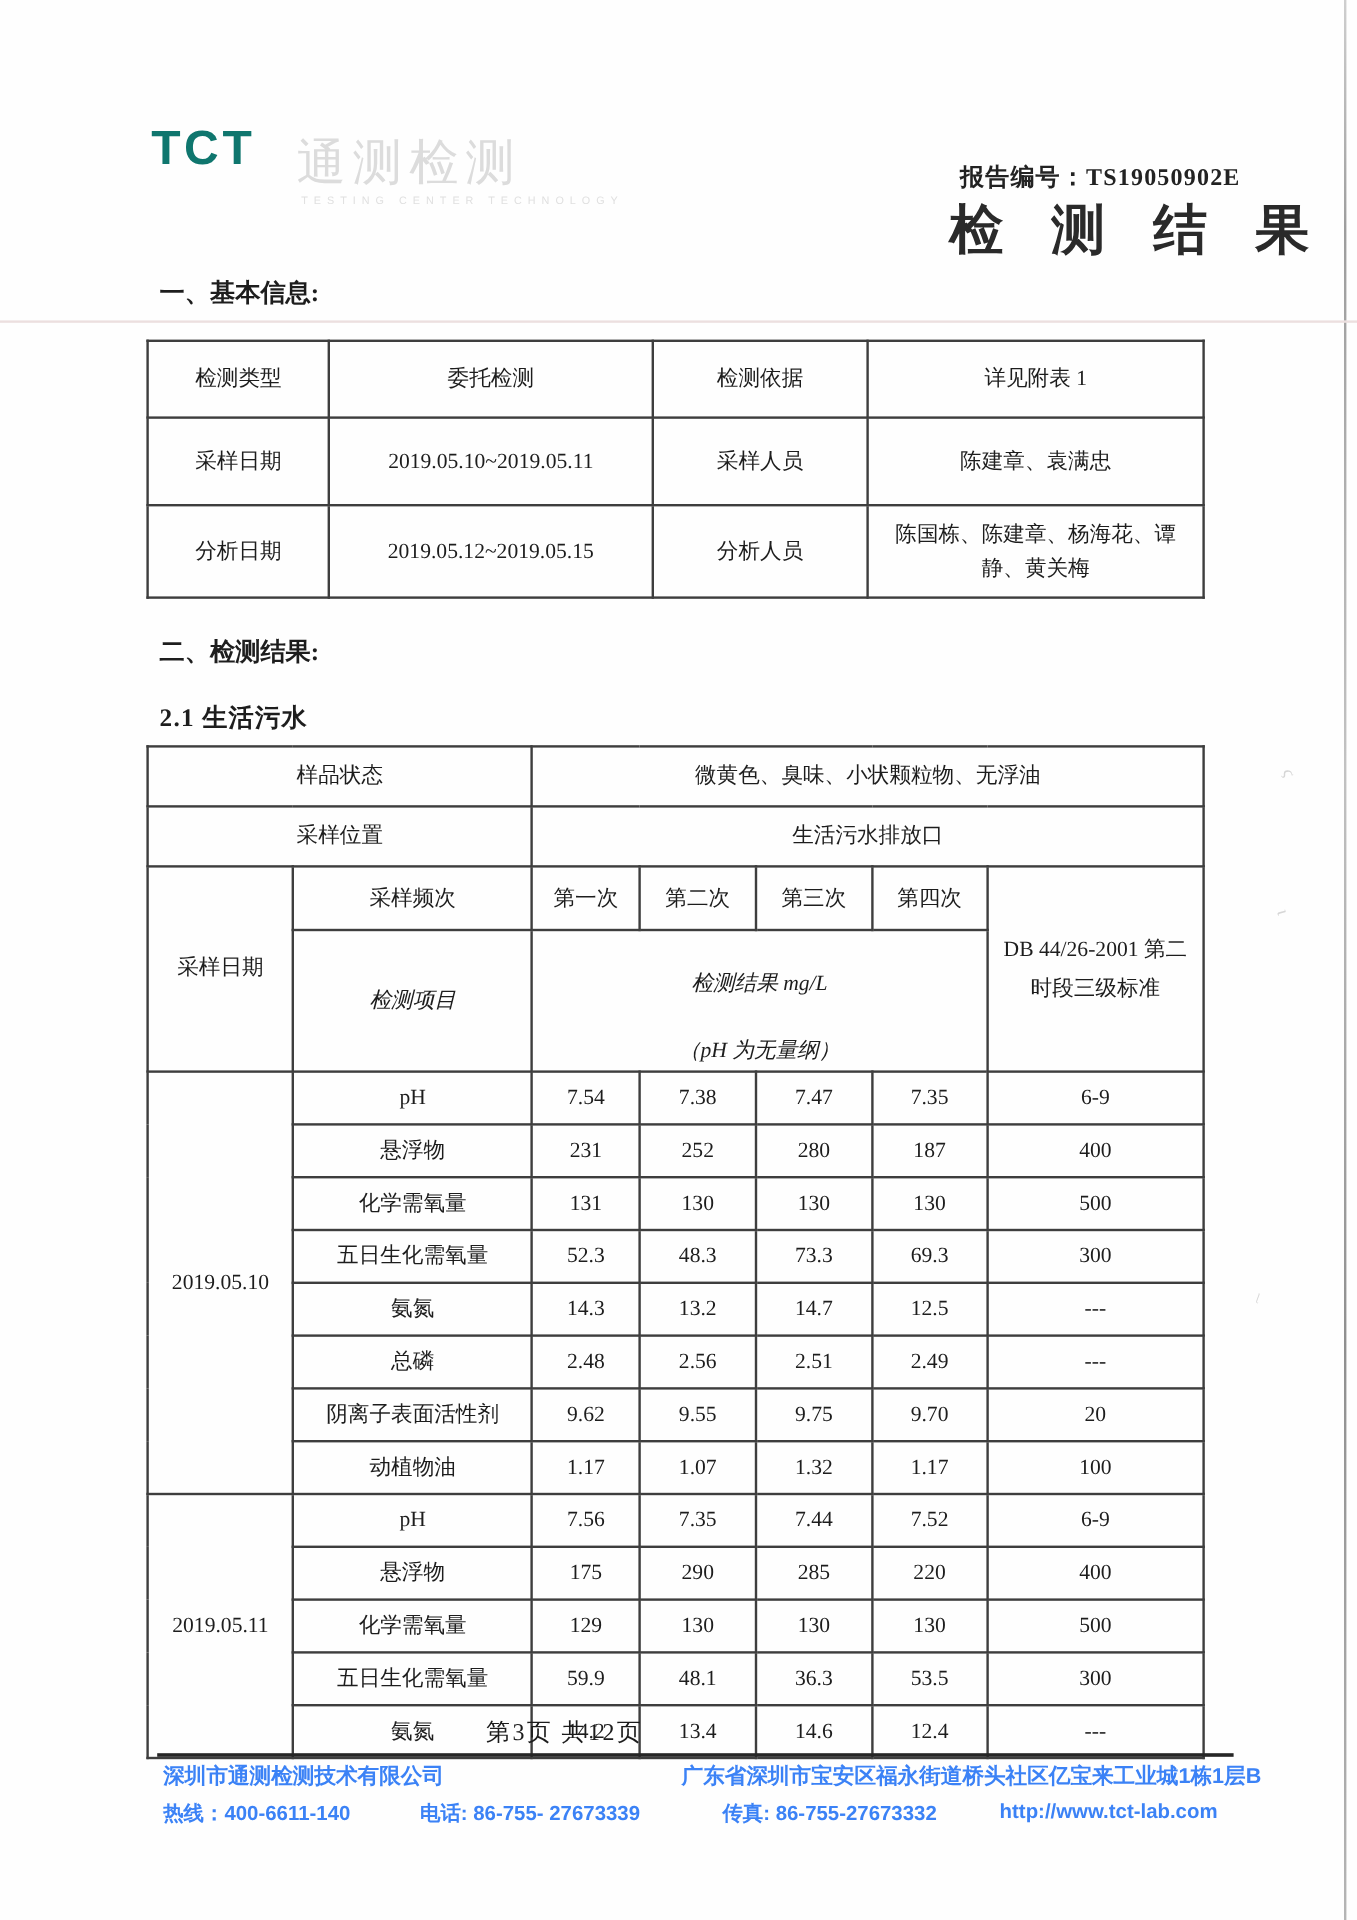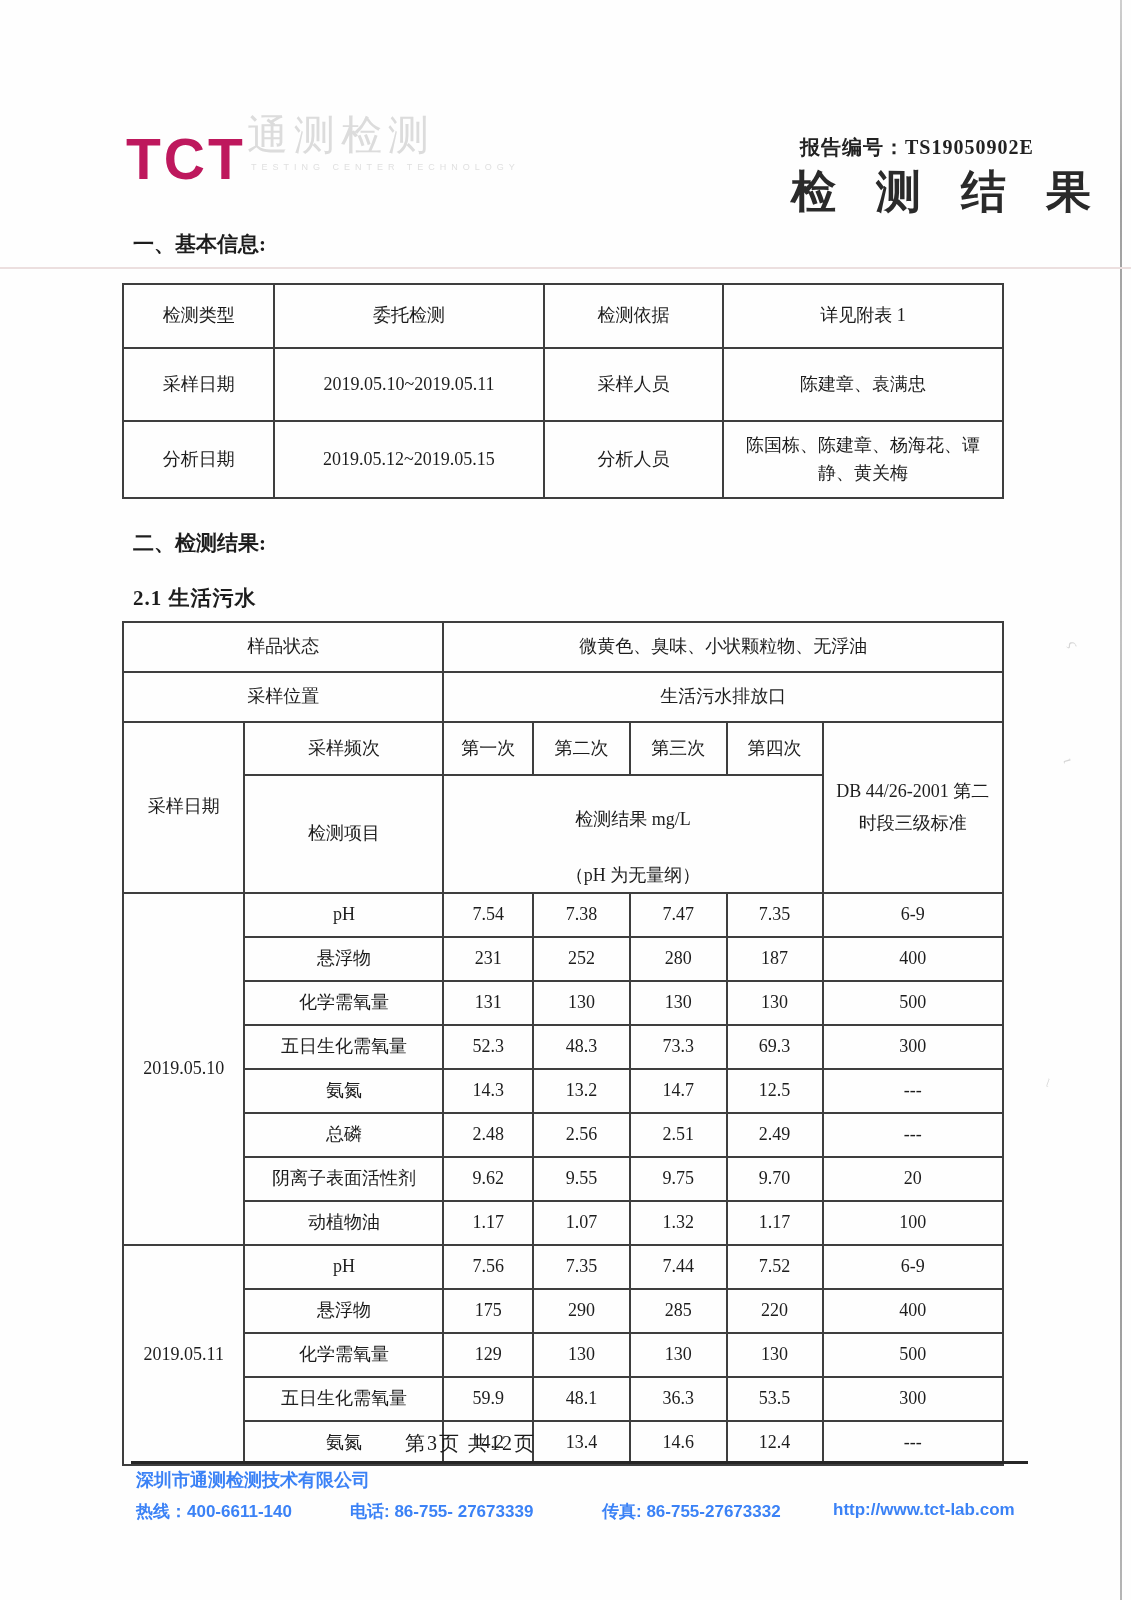--- a/index.html
+++ b/index.html
@@ -18,21 +18,21 @@
     background:linear-gradient(#cfcfcf 0%,#9d9d9d 12%,#c2c2c2 40%,#8f8f8f 70%,#b5b5b5 100%);}
   .fold-line{position:absolute;top:267px;left:0;width:1131px;height:2px;background:#ecdfdf;}
   .artifact{position:absolute;color:#d6d6d6;font-size:15px;transform:rotate(75deg);}
   .a1{left:1070px;top:636px;}
   .a2{left:1066px;top:752px;}
   .a3{left:1046px;top:1076px;transform:rotate(20deg);}
 
   
   .logo-tct{position:absolute;left:126px;top:102px;
     font-family:"Liberation Sans","DejaVu Sans",sans-serif;
-    font-size:57px;font-weight:bold;letter-spacing:3px;color:#be185d;margin-top:24px;}
+    font-size:40px;font-weight:bold;letter-spacing:3px;color:#0f766e;}
   .logo-cn{position:absolute;left:247px;top:108px;
     font-size:41px;font-weight:500;letter-spacing:6px;color:#dcdcdc;}
   .logo-en{position:absolute;left:251px;top:162px;
     font-family:"Liberation Sans","DejaVu Sans",sans-serif;
     font-size:9px;letter-spacing:5px;color:#e0e0e0;}
   .report-no{position:absolute;left:800px;top:134px;
     font-size:20px;font-weight:bold;letter-spacing:1px;color:#222;}
   .doc-title{position:absolute;left:0;top:162px;width:1131px;margin:0;
     text-align:right;font-size:45px;font-weight:700;color:#2a2a2a;
     letter-spacing:40px;text-indent:40px;}
@@ -136,21 +136,21 @@
     </tr>
     <tr style="height:53px;">
       <td rowspan="2">采样日期</td>
       <td>采样频次</td>
       <td>第一次</td>
       <td>第二次</td>
       <td>第三次</td>
       <td>第四次</td>
       <td rowspan="2" class="std-hdr">DB 44/26-2001 第二时段三级标准</td>
     </tr>
-    <tr style="height:56px;">
+    <tr style="height:56px;font-style:italic;">
       <td>检测项目</td>
       <td colspan="4">
             <span class="unit-note">检测结果 mg/L</span>
             <span class="unit-note">（pH 为无量纲）</span>
           </td>
     </tr>
 
     <tr style="height:44px;">
       <td rowspan="8">2019.05.10</td>
       <td>pH</td>
@@ -257,18 +257,19 @@
       <td>14.6</td>
       <td>12.4</td>
       <td>---</td>
     </tr>
   </tbody>
     </table>
 
   <div class="page-num">第3页  共12页</div>
   <div class="footer-line"></div>
   <div class="ft ft-company">深圳市通测检测技术有限公司</div>
+  <div class="ft ft-address">广东省深圳市宝安区福永街道桥头社区亿宝来工业城1栋1层B</div>
   <div class="ft ft-hotline">热线：400-6611-140</div>
   <div class="ft ft-phone">电话: 86-755- 27673339</div>
   <div class="ft ft-fax">传真: 86-755-27673332</div>
   <div class="ft ft-web">http://www.tct-lab.com</div>
 
 </div>
 
 </body></html>

